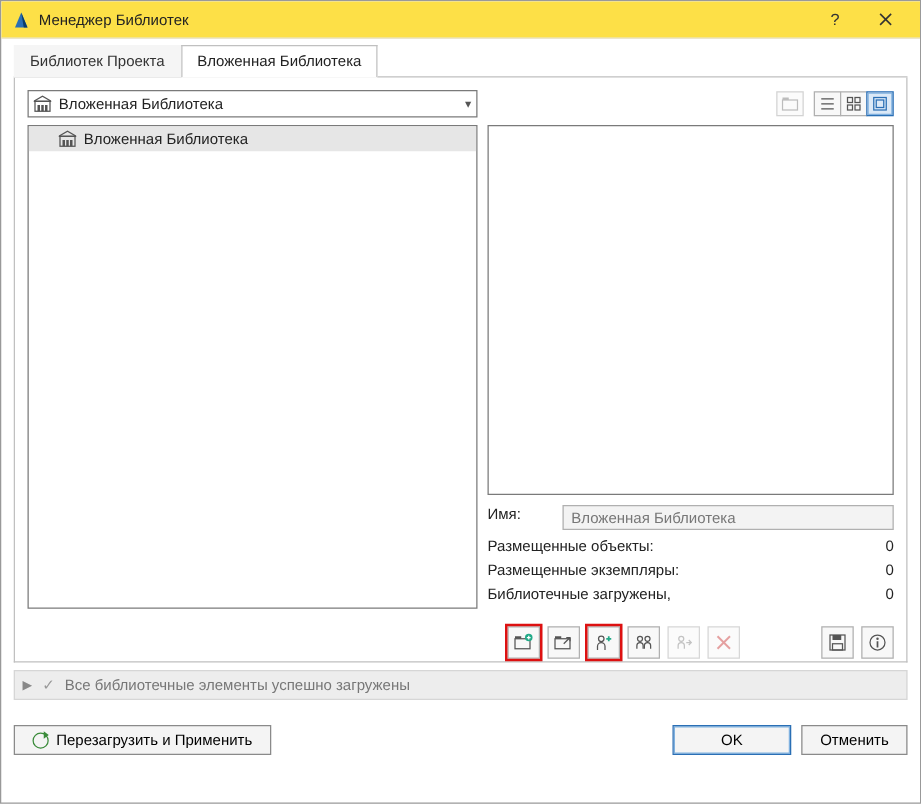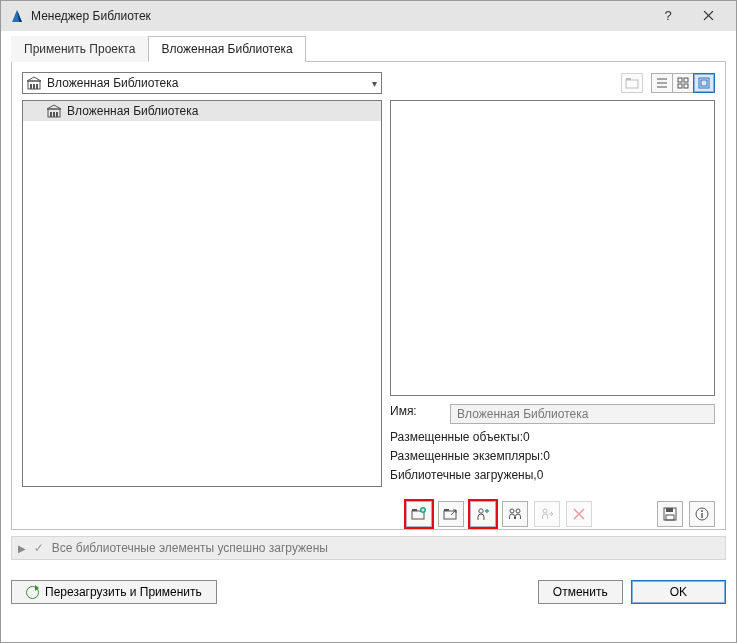--- a/index.html
+++ b/index.html
@@ -12,21 +12,21 @@
     width: 737px;
     height: 643px;
     overflow: hidden;
     border: 1px solid #999;
   }
   .titlebar {
     height: 30px;
     display: flex;
     align-items: center;
     padding: 0 8px 0 8px;
-    background: #e5e5e5;
+    background: #fde047;
     border-bottom: 1px solid #e6e6e6;
   }
   .titlebar .app-icon {
     width: 16px; height: 16px; margin-right: 6px;
     display: inline-flex; align-items:center; justify-content:center;
   }
   .titlebar .title { flex: 1; font-size: 12px; }
   .titlebar .win-btn {
     width: 40px; height: 28px; display:flex; align-items:center; justify-content:center;
     font-size: 13px; color:#333;
@@ -112,21 +112,21 @@
     flex:1;
     background:#fff;
   }
   .info-block { margin-top:8px; font-size:12px;}
   .info-row { display:flex; align-items:flex-start; margin-bottom:6px;}
   .info-label-narrow { width:60px; }
   .info-input {
     flex:1; height:20px; border:1px solid #b0b0b0; background:#f3f3f3;
     padding:0 6px; color:#777; font-family:inherit; font-size:12px;
   }
-  .info-row-wide { display:flex; justify-content:flex-start; margin-bottom:5px;}
+  .info-row-wide { display:flex; justify-content:space-between; margin-bottom:5px;}
   .action-bar {
     margin-top:14px;
     display:flex;
     gap:6px;
     align-items:center;
   }
   .spacer { flex:1;}
   .icon-btn {
     width:26px; height:26px;
     border:1px solid #b0b0b0;
@@ -196,21 +196,21 @@
   <div class="win-btn close">
     <svg width="11" height="11" viewBox="0 0 10 10">
         <line x1="1" y1="1" x2="9" y2="9" stroke="#333" stroke-width="1.2"></line>
         <line x1="9" y1="1" x2="1" y2="9" stroke="#333" stroke-width="1.2"></line>
       </svg>
   </div>
 </div>
 
 <div class="content">
   <div class="tabs">
-    <div class="tab inactive">Применить Проекта</div>
+    <div class="tab inactive">Библиотек Проекта</div>
     <div class="tab active">Вложенная Библиотека</div>
   </div>
   <div class="tab-body">
 
     <div class="columns">
       <div class="left-col">
         <div class="combo">
           <span class="lib-icon">
             <svg viewBox="0 0 14 14">
                 <rect x="1" y="5" width="12" height="8" fill="none" stroke="#555" stroke-width="1"></rect>
@@ -370,15 +370,15 @@
   </div>
 
 </div>
 
 <div class="footer">
   <button class="btn reload">
     <span class="reload-icon"></span>
     <span>Перезагрузить и Применить</span>
   </button>
   <div class="spacer"></div>
+  <button class="btn primary">OK</button>
   <button class="btn">Отменить</button>
-  <button class="btn primary">OK</button>
 </div>
 
 </body></html>

